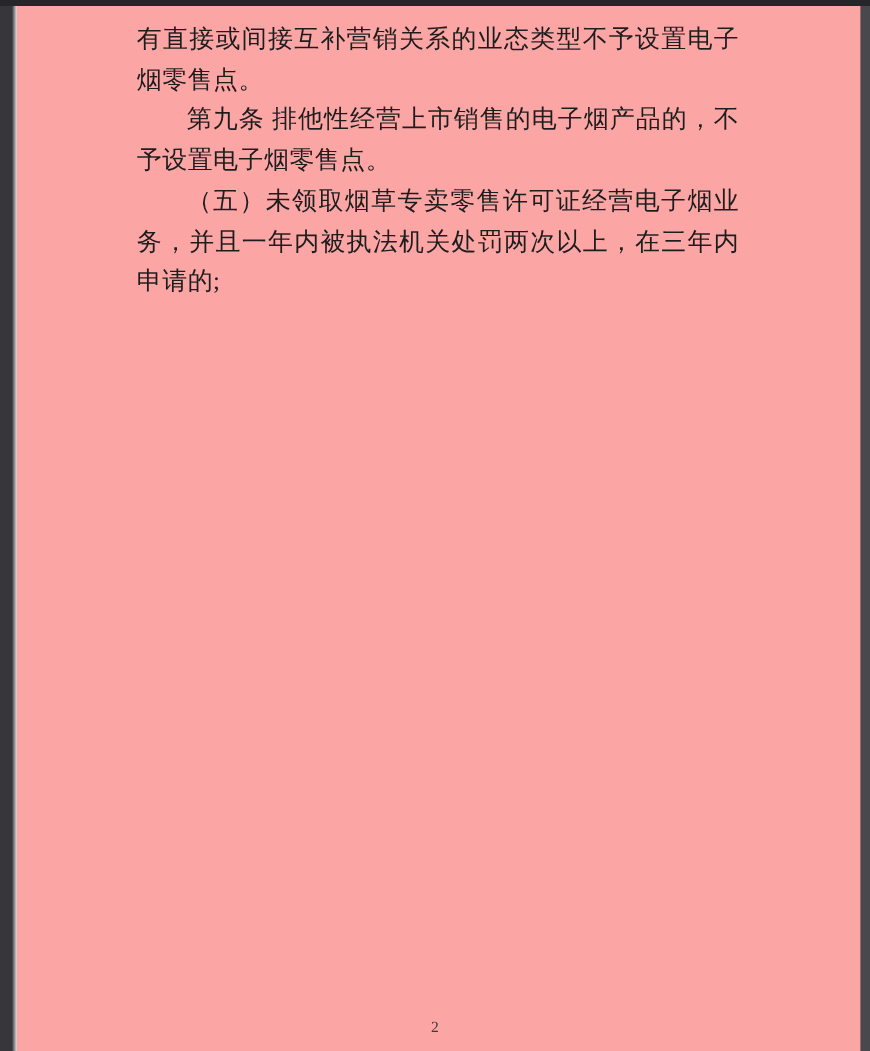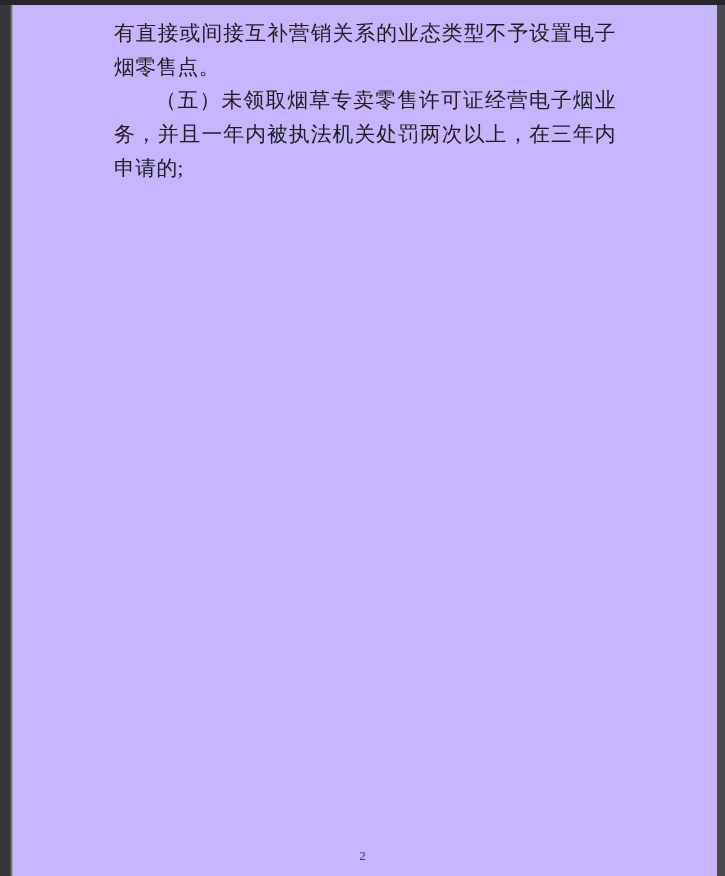--- a/index.html
+++ b/index.html
@@ -10,21 +10,21 @@
     width: 725px;
     height: 876px;
     position: relative;
     overflow: hidden;
     background: #fefefe;
     font-family: "Liberation Serif", "DejaVu Serif", serif;
   }
   .scan-page {
     position: absolute;
     inset: 0;
-    background: #c4b5fd;
+    background: #fca5a5;
   }
   .edge-top {
     position: absolute;
     top: 0; left: 0; right: 0;
     height: 5px;
     background: #26262a;
     z-index: 3;
   }
   .edge-left {
     position: absolute;
@@ -72,17 +72,18 @@
 </head>
 <body>
 
 <div class="scan-page">
   <div class="edge-top"></div>
   <div class="edge-left"></div>
   <div class="edge-right"></div>
 
   <div class="doc-text">
       <p class="para">有直接或间接互补营销关系的业态类型不予设置电子烟零售点。</p>
+      <p class="para indent">第九条 排他性经营上市销售的电子烟产品的，不予设置电子烟零售点。</p>
       <p class="para indent">（五）未领取烟草专卖零售许可证经营电子烟业务，并且一年内被执法机关处罚两次以上，在三年内申请的;</p>
     </div>
 
   <div class="page-number">2</div>
 </div>
 
 </body></html>

